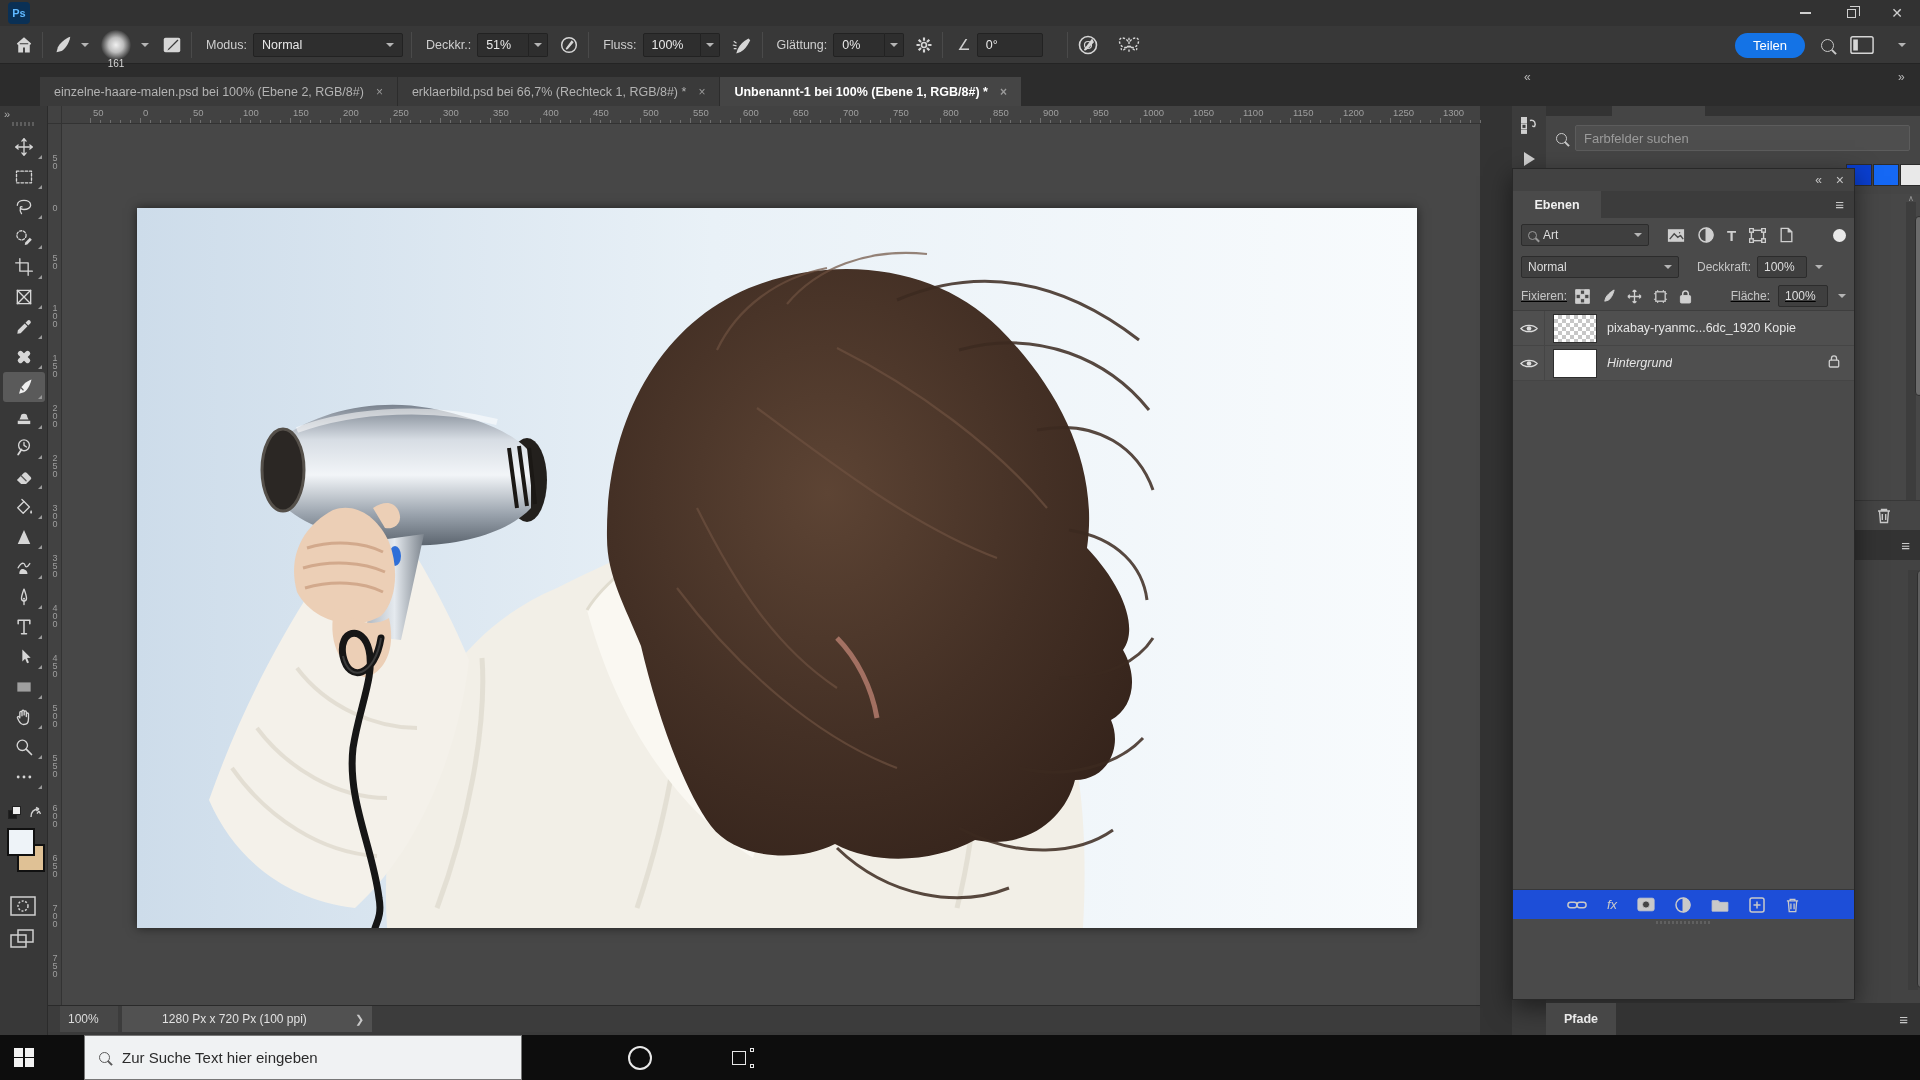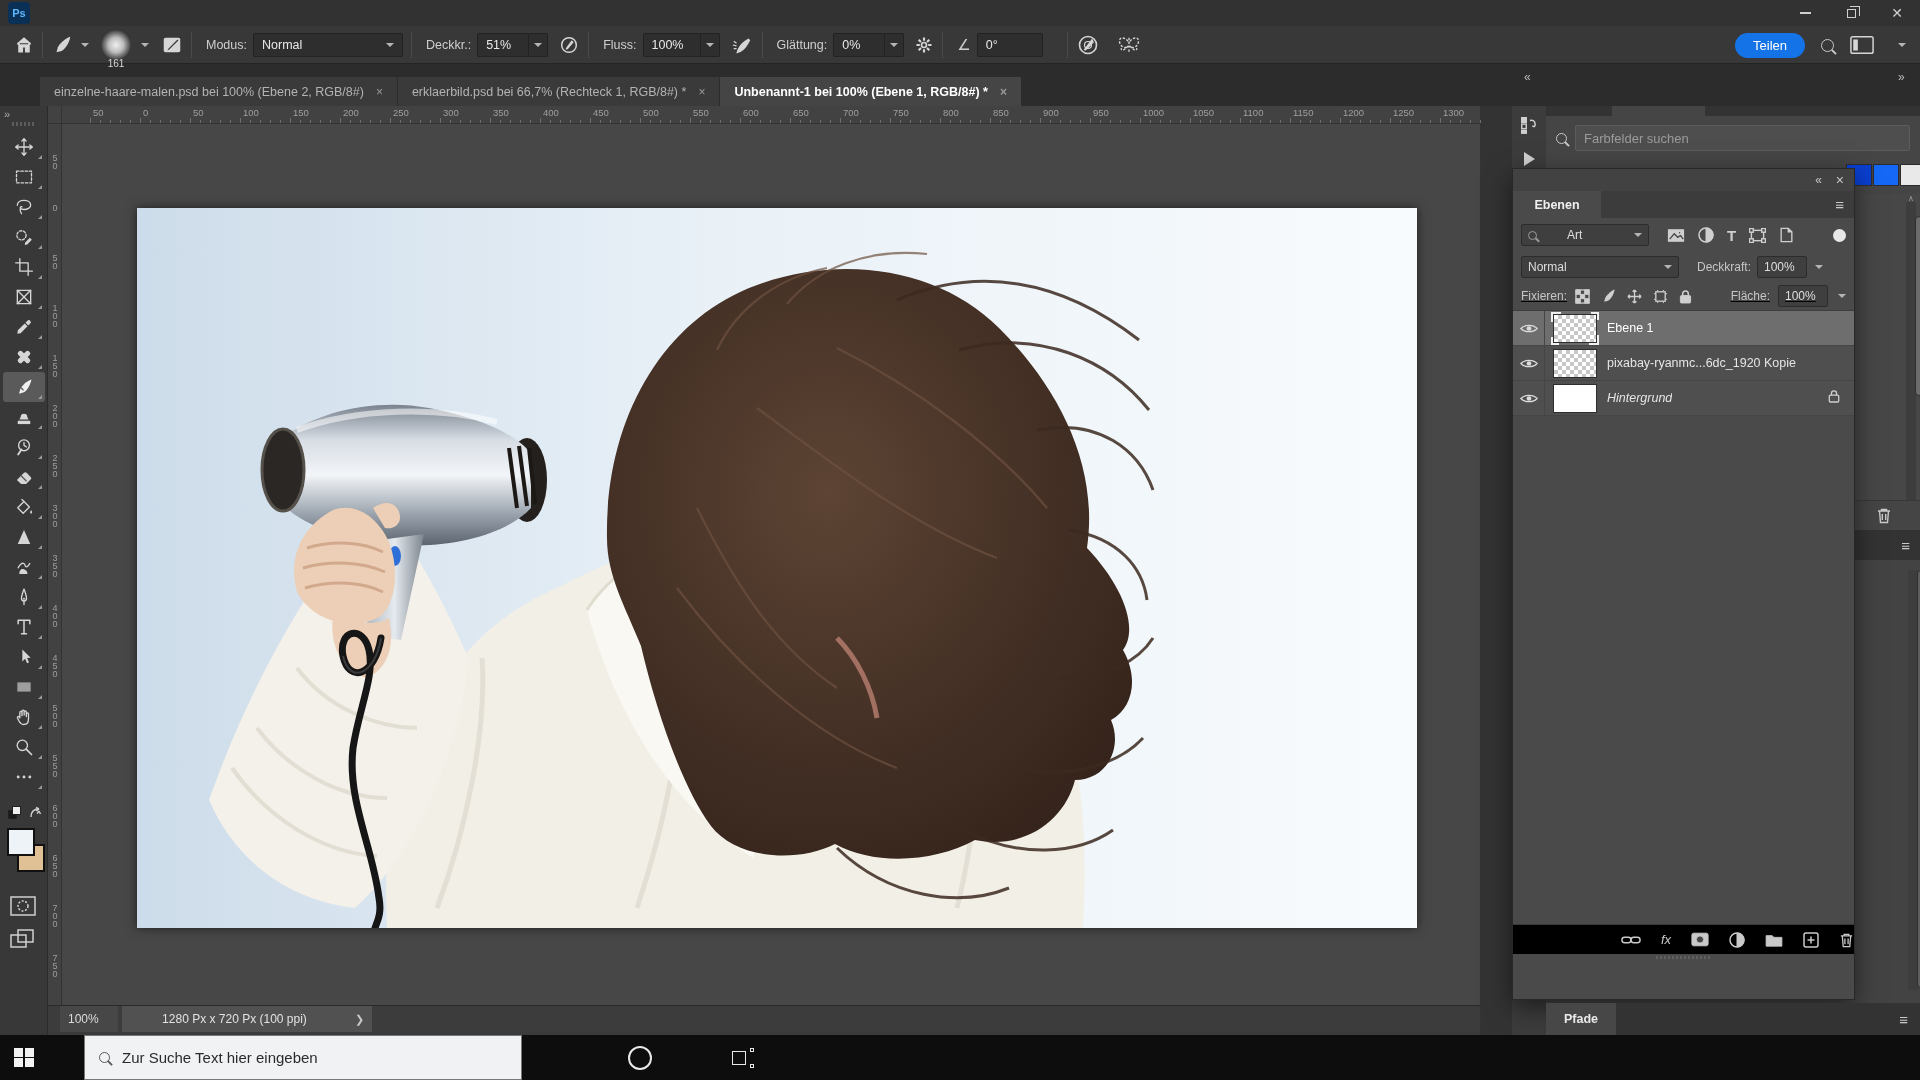--- a/index.html
+++ b/index.html
@@ -129,21 +129,21 @@
     border:1px solid #282828; box-shadow:0 8px 24px rgba(0,0,0,0.5); z-index:10; }
   #lw-header { height:22px; background:#424242; display:flex; align-items:center; justify-content:flex-end;
     padding-right:10px; gap:14px; color:#c5c5c5; font-size:12px; }
   #lw-tabrow { height:27px; background:#3c3c3c; display:flex; }
   #lw-tab { width:88px; background:#4a4a4a; color:#f0f0f0; font-weight:bold; font-size:12.5px;
     display:flex; align-items:center; justify-content:center; }
   #lw-tabrow .menu-glyph { margin-left:auto; margin-right:10px; }
   .lw-row { display:flex; align-items:center; padding:0 8px; }
   #lw-filter { height:34px; gap:8px; }
   .mini-field { height:22px; background:#3f3f3f; border:1px solid #2c2c2c; border-radius:2px;
-    display:flex; align-items:center; padding:0 6px; color:#dedede; font-size:12px;gap:24px; }
+    display:flex; align-items:center; padding:0 6px; color:#dedede; font-size:12px; }
   .filter-icons { display:flex; gap:13px; margin-left:10px; color:#cfcfcf; }
   .filter-icons svg { stroke:#cfcfcf; }
   #lw-toggle { width:13px; height:13px; border-radius:50%; background:#e8e8e8; margin-left:auto; }
   #lw-blend { height:30px; gap:6px; }
   #lw-lock { height:28px; gap:8px;text-decoration:underline; }
   .lock-icons { display:flex; gap:11px; }
   .lock-icons svg { stroke:#cfcfcf; }
   .lw-label { color:#c6c6c6; font-size:12px; white-space:nowrap; }
   #layer-list { background:#4f4f4f; border-top:1px solid #3e3e3e; }
   .layer-row { height:35px; display:flex; align-items:center; border-bottom:1px solid #454545; background:#4f4f4f; }
@@ -161,22 +161,22 @@
   .sel-brackets::before, .sel-brackets::after { content:''; position:absolute; width:8px; height:8px; }
   .sel-brackets::before { left:-3px; top:-3px; border-left:2px solid #f0f0f0; border-top:2px solid #f0f0f0; }
   .sel-brackets::after { right:-3px; bottom:-3px; border-right:2px solid #f0f0f0; border-bottom:2px solid #f0f0f0; }
   .sel-brackets .b2 { position:absolute; right:-3px; top:-3px; width:8px; height:8px; border-right:2px solid #f0f0f0; border-top:2px solid #f0f0f0; }
   .sel-brackets .b3 { position:absolute; left:-3px; bottom:-3px; width:8px; height:8px; border-left:2px solid #f0f0f0; border-bottom:2px solid #f0f0f0; }
   .layer-name { color:#e5e5e5; font-size:12.5px; white-space:nowrap; overflow:hidden; }
   .layer-row.selected .layer-name { color:#ffffff; }
   .layer-name.italic { font-style:italic; }
   .layer-lock { margin-left:auto; margin-right:14px; }
   #layer-empty { height:508px; background:#4a4a4a; }
-  #lw-footer { height:30px; background:#000000; border-top:1px solid #383838; display:flex; align-items:center;
-    justify-content:flex-end; gap:20px; }
+  #lw-footer { height:30px; background:#1d4ed8; border-top:1px solid #383838; display:flex; align-items:center;
+    justify-content:center; gap:20px; }
   #lw-footer svg { stroke:#c9c9c9; }
   .fx-label { color:#c9c9c9; font-size:13px; font-style:italic; }
   #lw-grip { height:6px; display:flex; align-items:center; justify-content:center; }
   #lw-grip div { width:56px; height:3px; background:repeating-linear-gradient(90deg,#606060 0 2px, transparent 2px 4px); }
 
   
   #paths-bar { position:absolute; left:1546px; top:1003px; width:374px; height:32px; background:#333; display:flex; z-index:11; }
   #paths-tab { width:70px; background:#474747; color:#e9e9e9; font-weight:bold; font-size:12.5px;
     display:flex; align-items:center; justify-content:center; }
   #paths-bar .menu-glyph { margin-left:auto; margin-right:12px; }
@@ -999,33 +999,20 @@
             </svg>
         </span>
       </div>
       <span class="lw-label" style="margin-left:auto">Fläche:</span>
       <div class="mini-field" style="width:50px">
         <span>100%</span>
       </div>
       <span class="dd-arrow" style="margin-left:2px"></span>
     </div>
     <div id="layer-list">
-        <div class="layer-row selected">
-          <div class="eye-cell">
-            <svg width="18" height="11" viewBox="0 0 20 12">
-              <path d="M1 6 C5 1.2 15 1.2 19 6 C15 10.8 5 10.8 1 6 Z" fill="none" stroke="#dcdcdc" stroke-width="1.4"></path>
-              <circle cx="10" cy="6" r="2.6" fill="#dcdcdc"></circle>
-            </svg>
-          </div>
-          <div class="thumb thumb-checker sel-brackets">
-            <span class="b2"></span>
-            <span class="b3"></span>
-          </div>
-          <div class="layer-name">Ebene 1</div>
-        </div>
         <div class="layer-row">
           <div class="eye-cell">
             <svg width="18" height="11" viewBox="0 0 20 12">
               <path d="M1 6 C5 1.2 15 1.2 19 6 C15 10.8 5 10.8 1 6 Z" fill="none" stroke="#dcdcdc" stroke-width="1.4"></path>
               <circle cx="10" cy="6" r="2.6" fill="#dcdcdc"></circle>
             </svg>
           </div>
           <div class="thumb thumb-checker"></div>
           <div class="layer-name">pixabay-ryanmc...6dc_1920 Kopie</div>
         </div>

